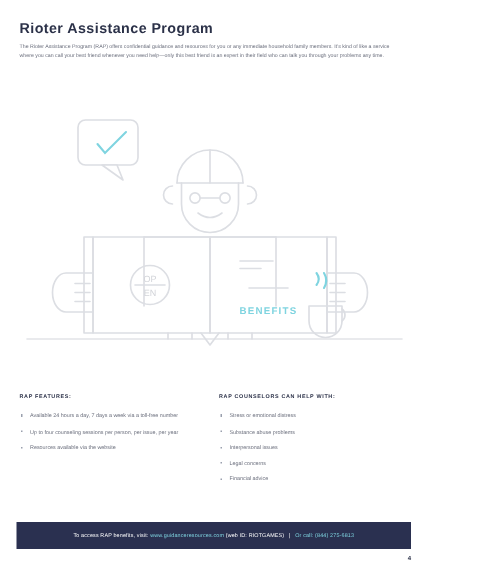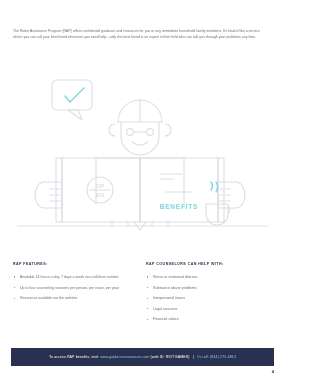--- a/index.html
+++ b/index.html
@@ -121,20 +121,21 @@
     font-size: 4px;
     color: #2b3148;
     font-weight: bold;
   }
 </style>
 </head>
 <body>
 
 <div class="page">
 
+  <div class="doc-title">Rioter Assistance Program</div>
   <div class="doc-intro">The Rioter Assistance Program (RAP) offers confidential guidance and resources for you or any immediate household family members. It's kind of like a service where you can call your best friend whenever you need help—only this best friend is an expert in their field who can talk you through your problems any time.</div>
 
   <div class="illustration">
     <svg width="285" height="190" viewBox="0 0 285 190" xmlns="http://www.w3.org/2000/svg">
       <g fill="none" stroke="#dcdee3" stroke-width="1.1" stroke-linecap="round" stroke-linejoin="round">
 
         <g>
           <rect x="52" y="18" width="40" height="30" rx="5"></rect>
           <path d="M78 48 L82 58 L68 48 Z" fill="#ffffff" stroke="#dcdee3"></path>
         </g>

